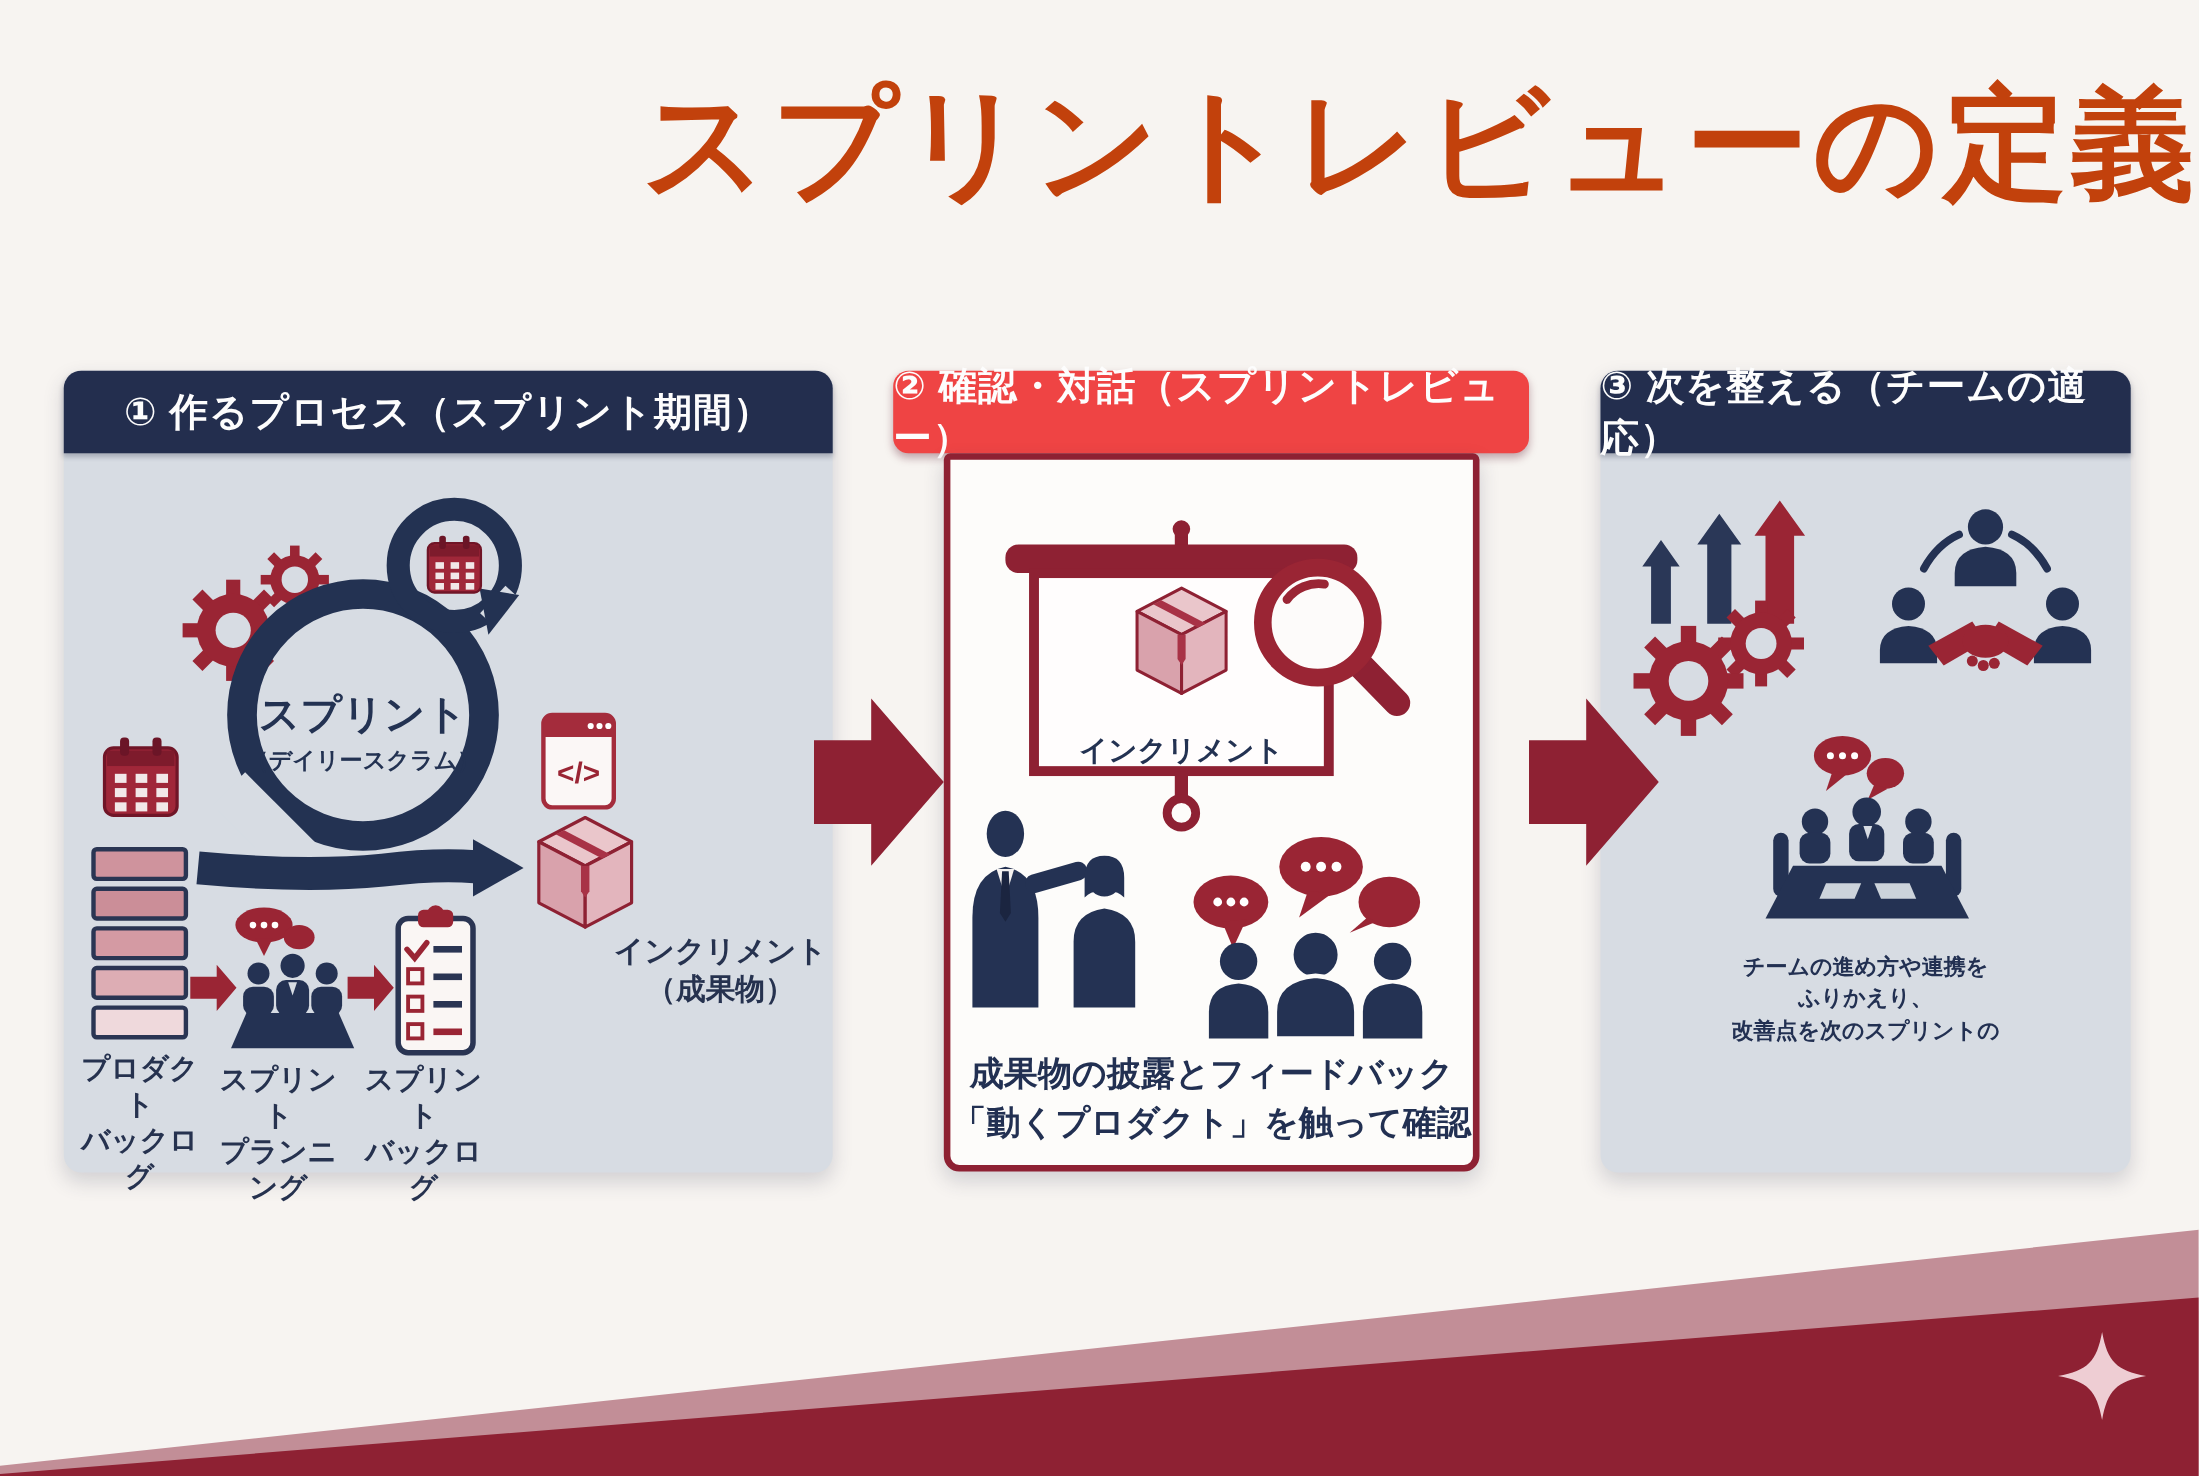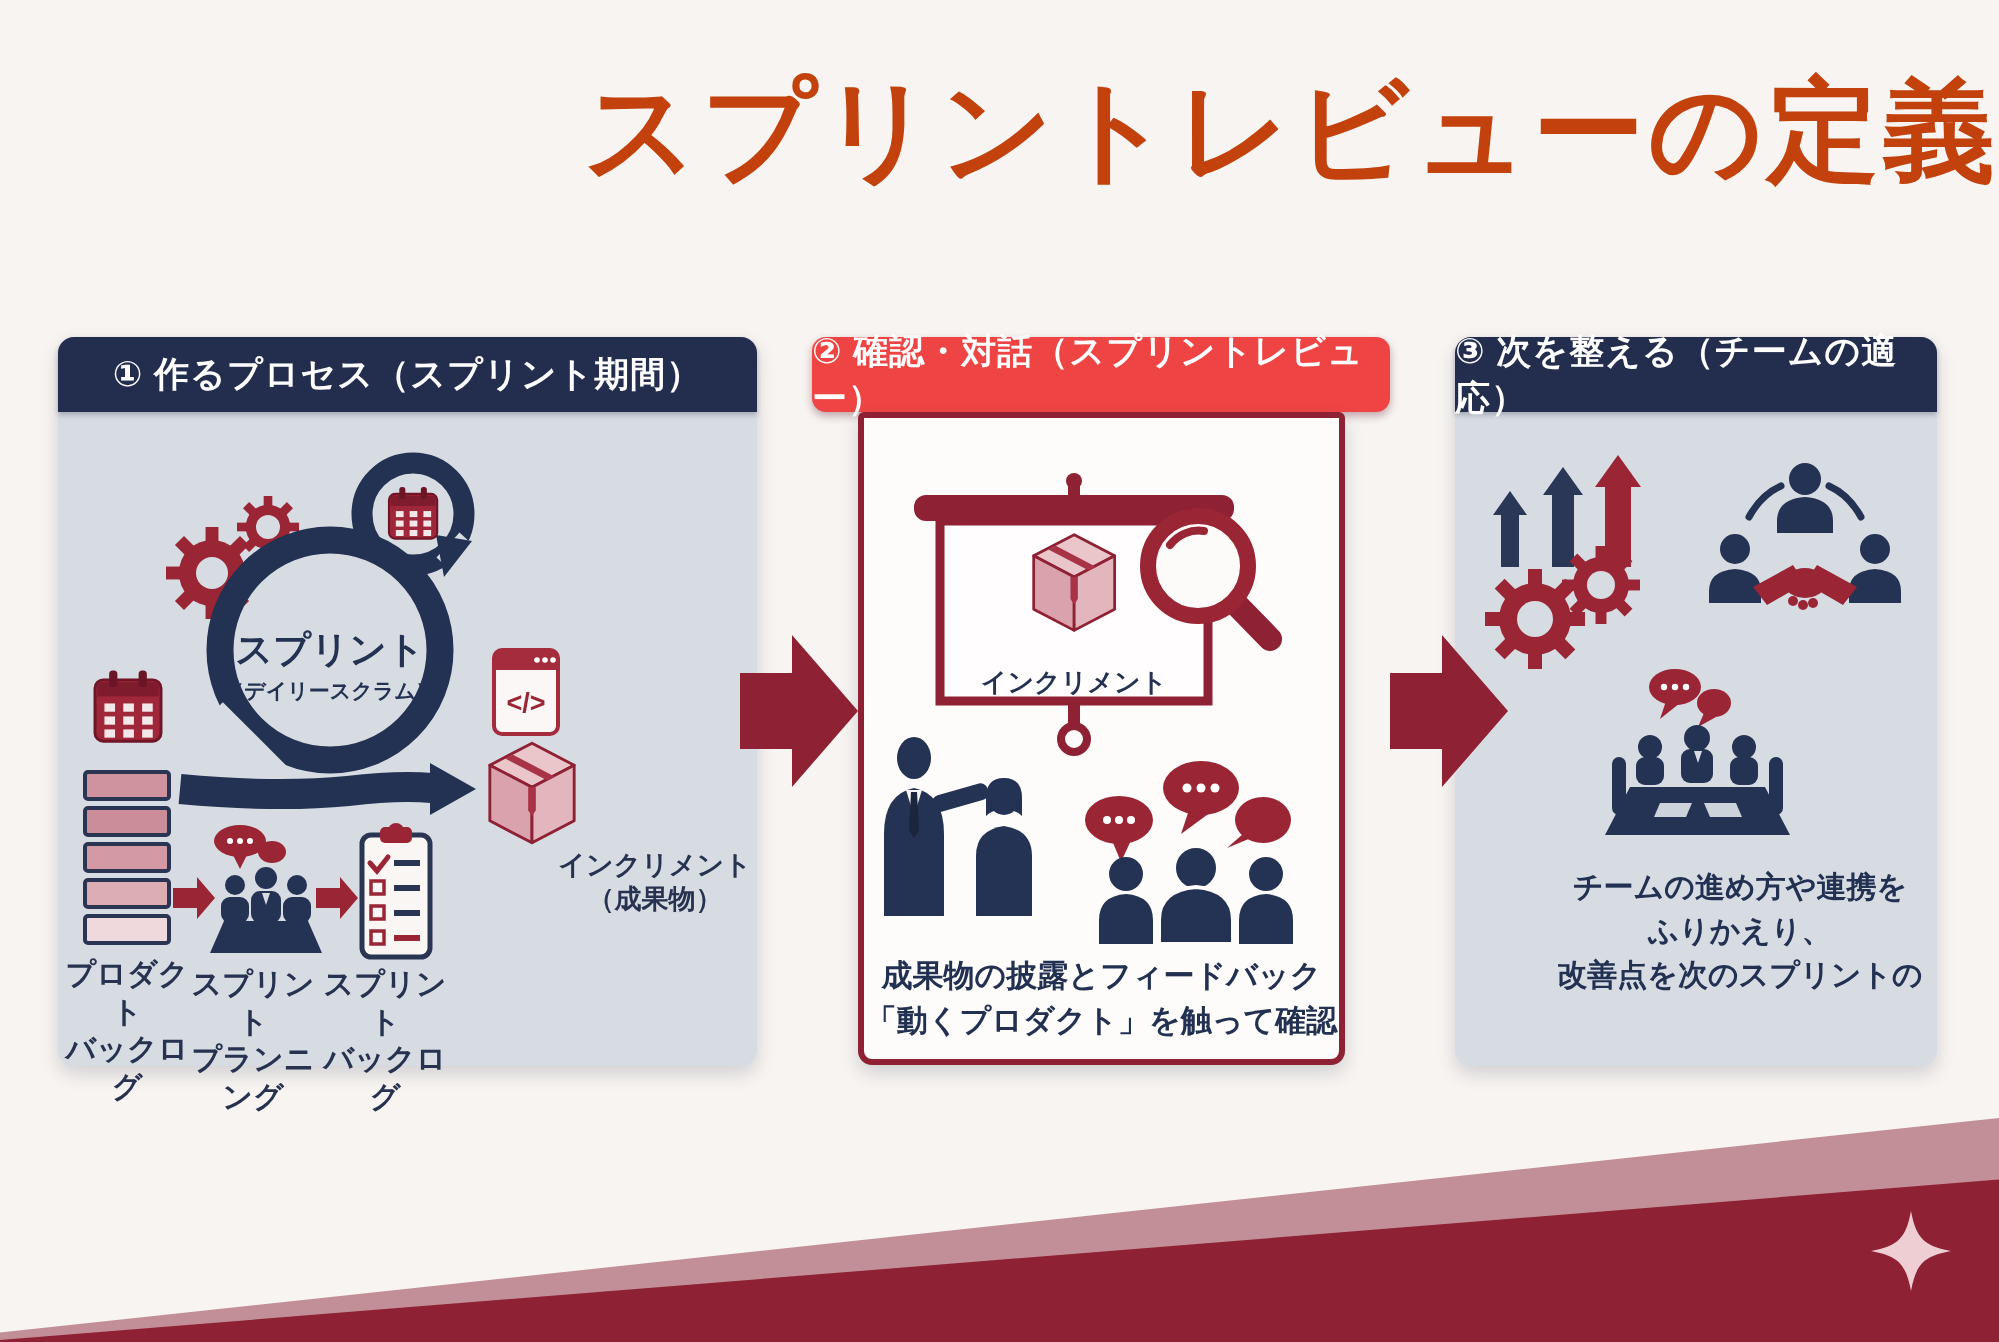--- a/index.html
+++ b/index.html
@@ -15,24 +15,24 @@
                 font-weight:800;letter-spacing:1px;box-shadow:0 3px 5px rgba(20,25,50,.25);}
   #p1{left:58px;width:699px;}
   #p3{left:1455px;width:482px;}
   #p2-header{position:absolute;left:812px;top:337px;width:578px;height:75px;border-radius:14px;
              background:#ef4444;display:flex;align-items:center;justify-content:center;
              color:#fdfdfd;font-size:35px;font-weight:800;letter-spacing:1px;
              box-shadow:0 4px 8px rgba(90,15,35,.35);}
   #p2-body{position:absolute;left:858px;top:412px;width:487px;height:653px;background:#fdfcfa;
            border:6px solid #8e2133;border-radius:6px 6px 14px 14px;box-sizing:border-box;
            box-shadow:0 8px 18px rgba(45,50,75,.18);}
-  .lbl{position:absolute;text-align:center;font-weight:800;color:#26324f;font-size:30px;line-height:1.25;}
+  .lbl{position:absolute;text-align:center;font-weight:800;color:#26324f;font-size:26px;line-height:1.25;}
   .cap{position:absolute;text-align:center;font-weight:800;color:#223052;}
   #p2-caption{left:0;width:100%;top:536px;font-size:31px;line-height:1.45;}
-  #p3-caption{left:0;width:100%;top:528px;font-size:30px;line-height:1.47;padding-left:44px;}
+  #p3-caption{left:0;width:100%;top:528px;font-size:20px;line-height:1.47;}
   .ribbon{position:absolute;inset:0;pointer-events:none;}
   #ribbon-pink{background:#c28e97;clip-path:polygon(0 99.3%,100% 83.3%,100% 100%,0 100%);}
   #ribbon-dark{background:#8e2133;clip-path:polygon(0 99.85%,100% 87.9%,100% 100%,0 100%);}
   svg{display:block;overflow:visible;}
   text{font-family:"Liberation Sans","DejaVu Sans",sans-serif;}
 </style>
 </head>
 <body>
 
 <div id="stage">

